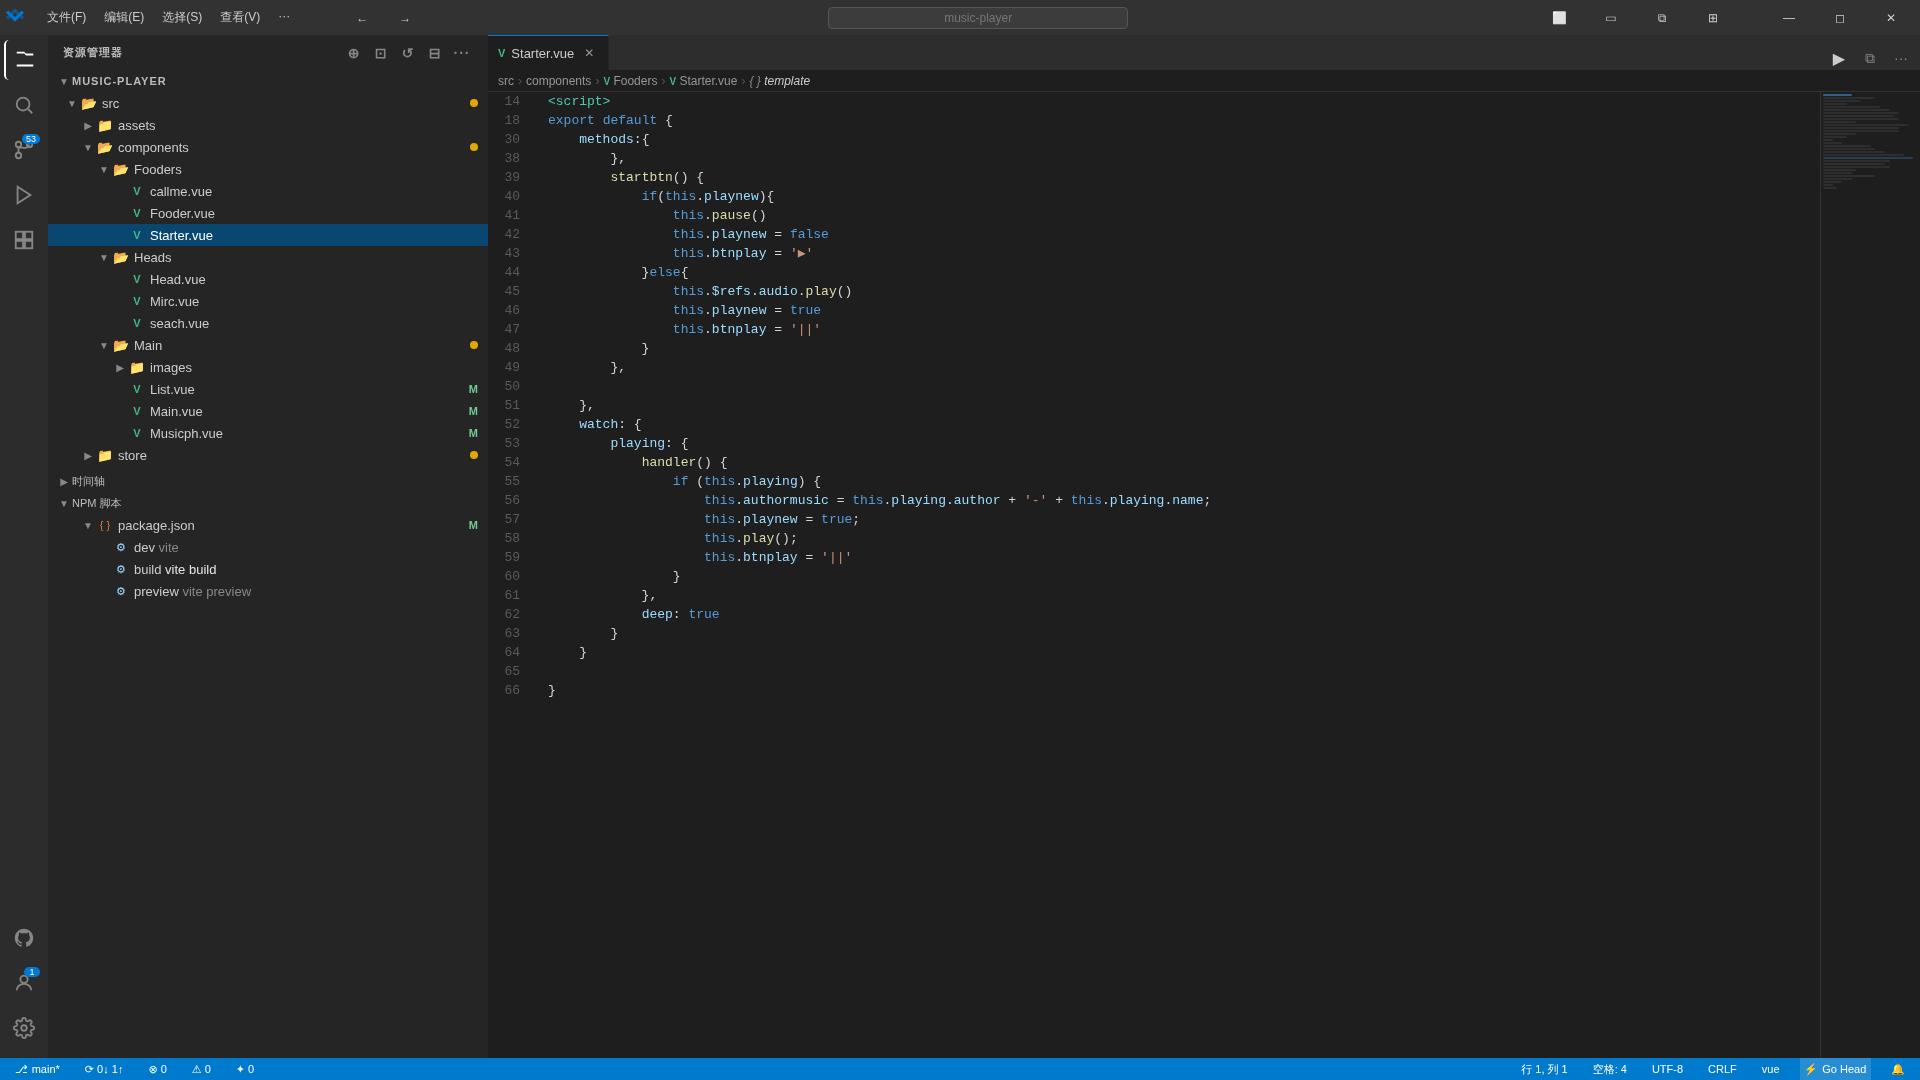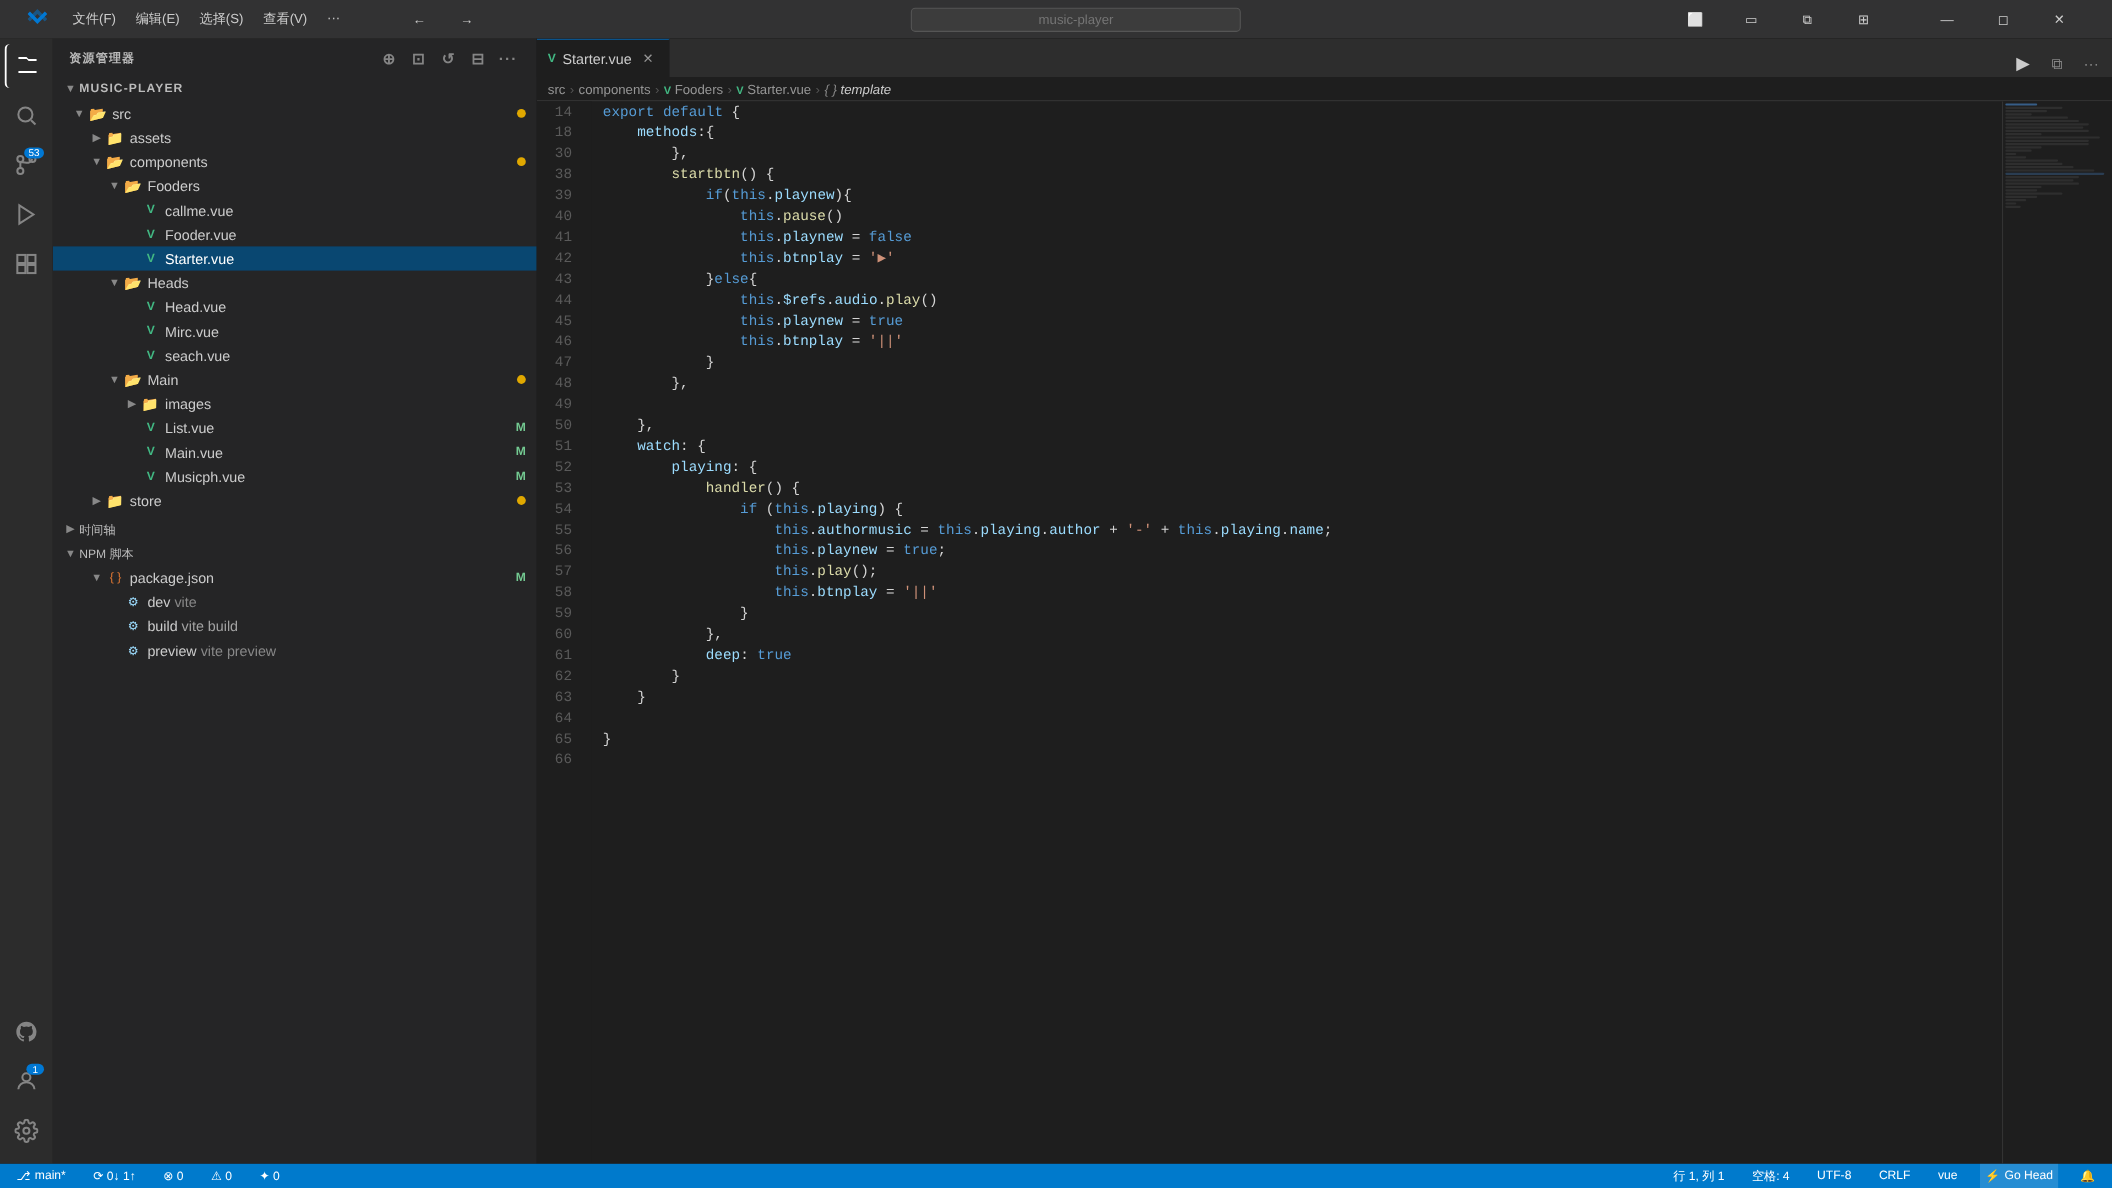--- a/index.html
+++ b/index.html
@@ -14,21 +14,21 @@
       flex-direction: column;
       font-size: 13px;
     }
 
     
     .titlebar {
       height: 35px;
       background: #323233;
       display: flex;
       align-items: center;
-      padding: 0 25px;
+      padding: 0 6px;
       gap: 15px;
       flex-shrink: 0;
     }
     .titlebar-logo {
       color: #0078d4;
       font-size: 18px;
     }
     .titlebar-menus {
       display: flex;
       gap: 2px;
@@ -656,21 +656,21 @@
 
       <div class="tree-item indent-3">
         <span class="tree-arrow" style="opacity:0">▶</span>
         <span class="tree-icon" style="color:#9cdcfe; font-size:11px;">⚙</span>
         <span class="tree-label"><span style="color:#cccccc">dev</span> <span style="color:#888">vite</span></span>
       </div>
 
       <div class="tree-item indent-3">
         <span class="tree-arrow" style="opacity:0">▶</span>
         <span class="tree-icon" style="color:#9cdcfe; font-size:11px;">⚙</span>
-        <span class="tree-label"><span style="color:#cccccc">build</span> <span style="color:#a3a3a3">vite build</span></span>
+        <span class="tree-label"><span style="color:#cccccc">build</span> <span style="color:#e5e5e5">vite build</span></span>
       </div>
 
       <div class="tree-item indent-3">
         <span class="tree-arrow" style="opacity:0">▶</span>
         <span class="tree-icon" style="color:#9cdcfe; font-size:11px;">⚙</span>
         <span class="tree-label"><span style="color:#cccccc">preview</span> <span style="color:#888">vite preview</span></span>
       </div>
     </div>
   </div>
 
@@ -738,20 +738,23 @@
         <div class="line-number">61</div>
         <div class="line-number">62</div>
         <div class="line-number">63</div>
         <div class="line-number">64</div>
         <div class="line-number">65</div>
         <div class="line-number">66</div>
       </div>
 
       <div class="code-content">
 
+        <div class="code-line">
+          <span class="tag">&lt;script&gt;</span>
+        </div>
 
         <div class="code-line">
           <span class="kw">export</span><span class="plain"> </span><span class="kw">default</span><span class="plain"> {</span>
         </div>
 
         <div class="code-line">
           <span class="plain">    </span><span class="prop">methods</span><span class="plain">:{</span>
         </div>
 
         <div class="code-line">

